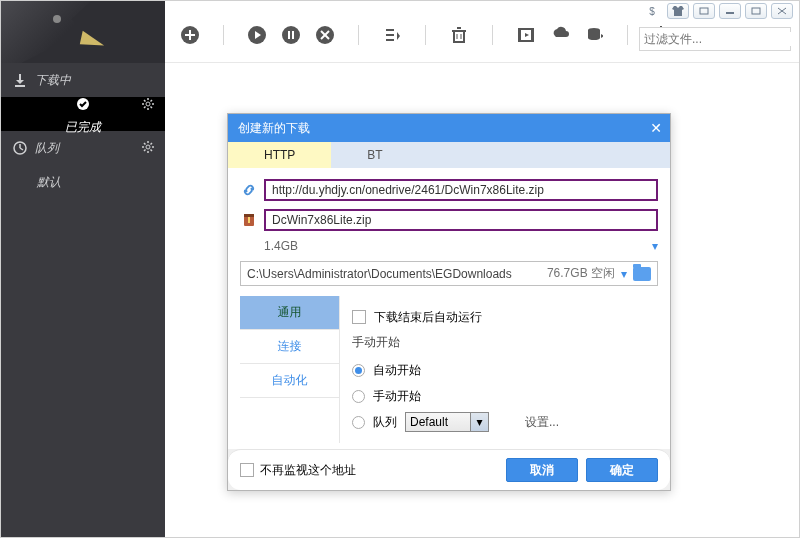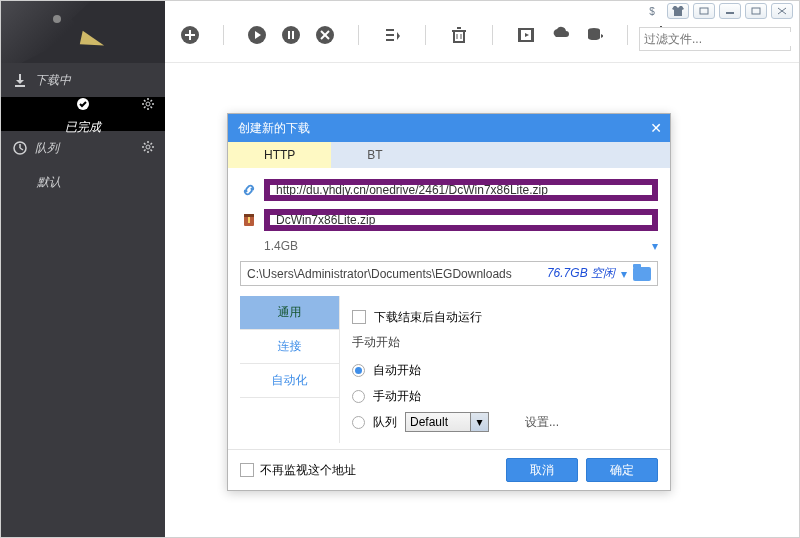--- a/index.html
+++ b/index.html
@@ -43,49 +43,49 @@
 .dlg-title { background: #3f8ee8; color: #fff; height: 28px; display: flex; align-items: center; padding: 5px 10px; font-size: 12px; position: relative; }
 .dlg-close { position: absolute; right: 8px; top: 6px; color: #fff; cursor: pointer; font-size: 14px; }
 
 .tab-row { background: #dde7f4; display: flex; border-bottom: 1px solid #fff; }
 .tab { padding: 6px 36px; color: #555; cursor: pointer; }
 .tab.active { background: #fef9c3; color: #222; }
 
 .dlg-body { background: #fff; padding: 10px 12px 6px 12px; }
 .field-row { display: flex; align-items: center; gap: 6px; margin-bottom: 8px; }
 .field-icon { width: 18px; height: 18px; display: inline-flex; align-items: center; justify-content: center; }
-.field-input { flex: 1; height: 22px; border: 6px solid #701a75; padding: 0 6px; font-size: 12px; color: #333; outline: none; }
+.field-input { flex: 1; height: 22px; border: 2px solid #701a75; padding: 0 6px; font-size: 12px; color: #333; outline: none; }
 .size-row { padding-left: 24px; color: #666; font-size: 12px; margin-bottom: 8px; display: flex; justify-content: space-between; align-items: center; }
 .size-row .caret { color: #3f8ee8; cursor: pointer; }
 
 .path-row { display:flex; align-items:center; gap:6px; border:1px solid #c0c0c0; padding:3px 6px; font-size:12px; color:#444; margin-bottom:10px;}
 .path-text { flex:1; white-space:nowrap; overflow:hidden; }
-.path-free { color:#1d4ed8;font-style:italic; }
+.path-free { color:#737373; }
 .path-caret { color:#3f8ee8; cursor:pointer; }
 .folder-ic { width:18px; height:14px; background:#5aa0ee; border-radius:2px; position:relative; cursor:pointer;}
 .folder-ic::before{content:"";position:absolute;top:-3px;left:0;width:8px;height:4px;background:#5aa0ee;border-radius:1px;}
 
 .options-row { display: flex; }
 .opt-sidebar { width: 100px; border-right: 1px solid #e6e6e6; }
 .opt-tab { height: 34px; display: flex; align-items: center; justify-content: center; color: #3f8ee8; cursor: pointer; border-bottom: 1px solid #e6e6e6; }
 .opt-tab.active { background: #8fb8e8; color: #14532d; }
 
 .opt-content { flex: 1; padding: 8px 12px; }
 .chkrow { display: flex; align-items: center; gap: 8px; height: 26px; }
 .chk { width: 14px; height: 14px; border: 1px solid #aaa; display:inline-block; }
 .radio { width:13px; height:13px; border:1px solid #aaa; border-radius:50%; display:inline-flex; align-items:center; justify-content:center; }
 .radio.checked::after { content:""; width:7px; height:7px; background:#3f8ee8; border-radius:50%; }
 .section-label { color:#444; margin:4px 0 6px 0; }
 .queue-select { width:84px; height:20px; border:1px solid #888; background:linear-gradient(#f6f6f6,#e8e8e8); display:inline-flex; align-items:center; padding:0 4px; font-size:12px; position:relative;}
 .queue-select .qs-btn { position:absolute; right:0; top:0; width:18px; height:100%; background:linear-gradient(#dfe6ee,#c5d3e4); border-left:1px solid #888; display:flex; align-items:center; justify-content:center;}
 .settings-link { color:#555; margin-left:28px; cursor:pointer; }
 
-.dlg-footer { background:#fff; border-top:1px solid #e4e4e4; display:flex; align-items:center; padding:8px 12px; }
+.dlg-footer { background:#fff; border-top:1px solid #e4e4e4; display:flex; align-items:center; padding:8px 12px;border-radius:13px; }
 .footer-chk { display:flex; align-items:center; gap:6px; flex:1; }
-.btn { width:72px; height:24px; background:#3f8ee8; border:1px solid #2f7dd6; color:#fff; display:inline-flex; align-items:center; justify-content:center; cursor:pointer; margin-left:8px; border-radius:2px;}
+.btn { width:72px; height:24px; background:#3f8ee8; border:1px solid #2f7dd6; color:#fff; display:inline-flex; align-items:center; justify-content:center; cursor:pointer; margin-left:8px; border-radius:2px;font-weight:bold;}
 </style>
 </head>
 <body>
 
 <div class="top-area">
   <div class="logo-area">
     <div class="eagle-head"></div>
     <div class="eagle-eye"></div>
     <div class="eagle-beak"></div>
   </div>

